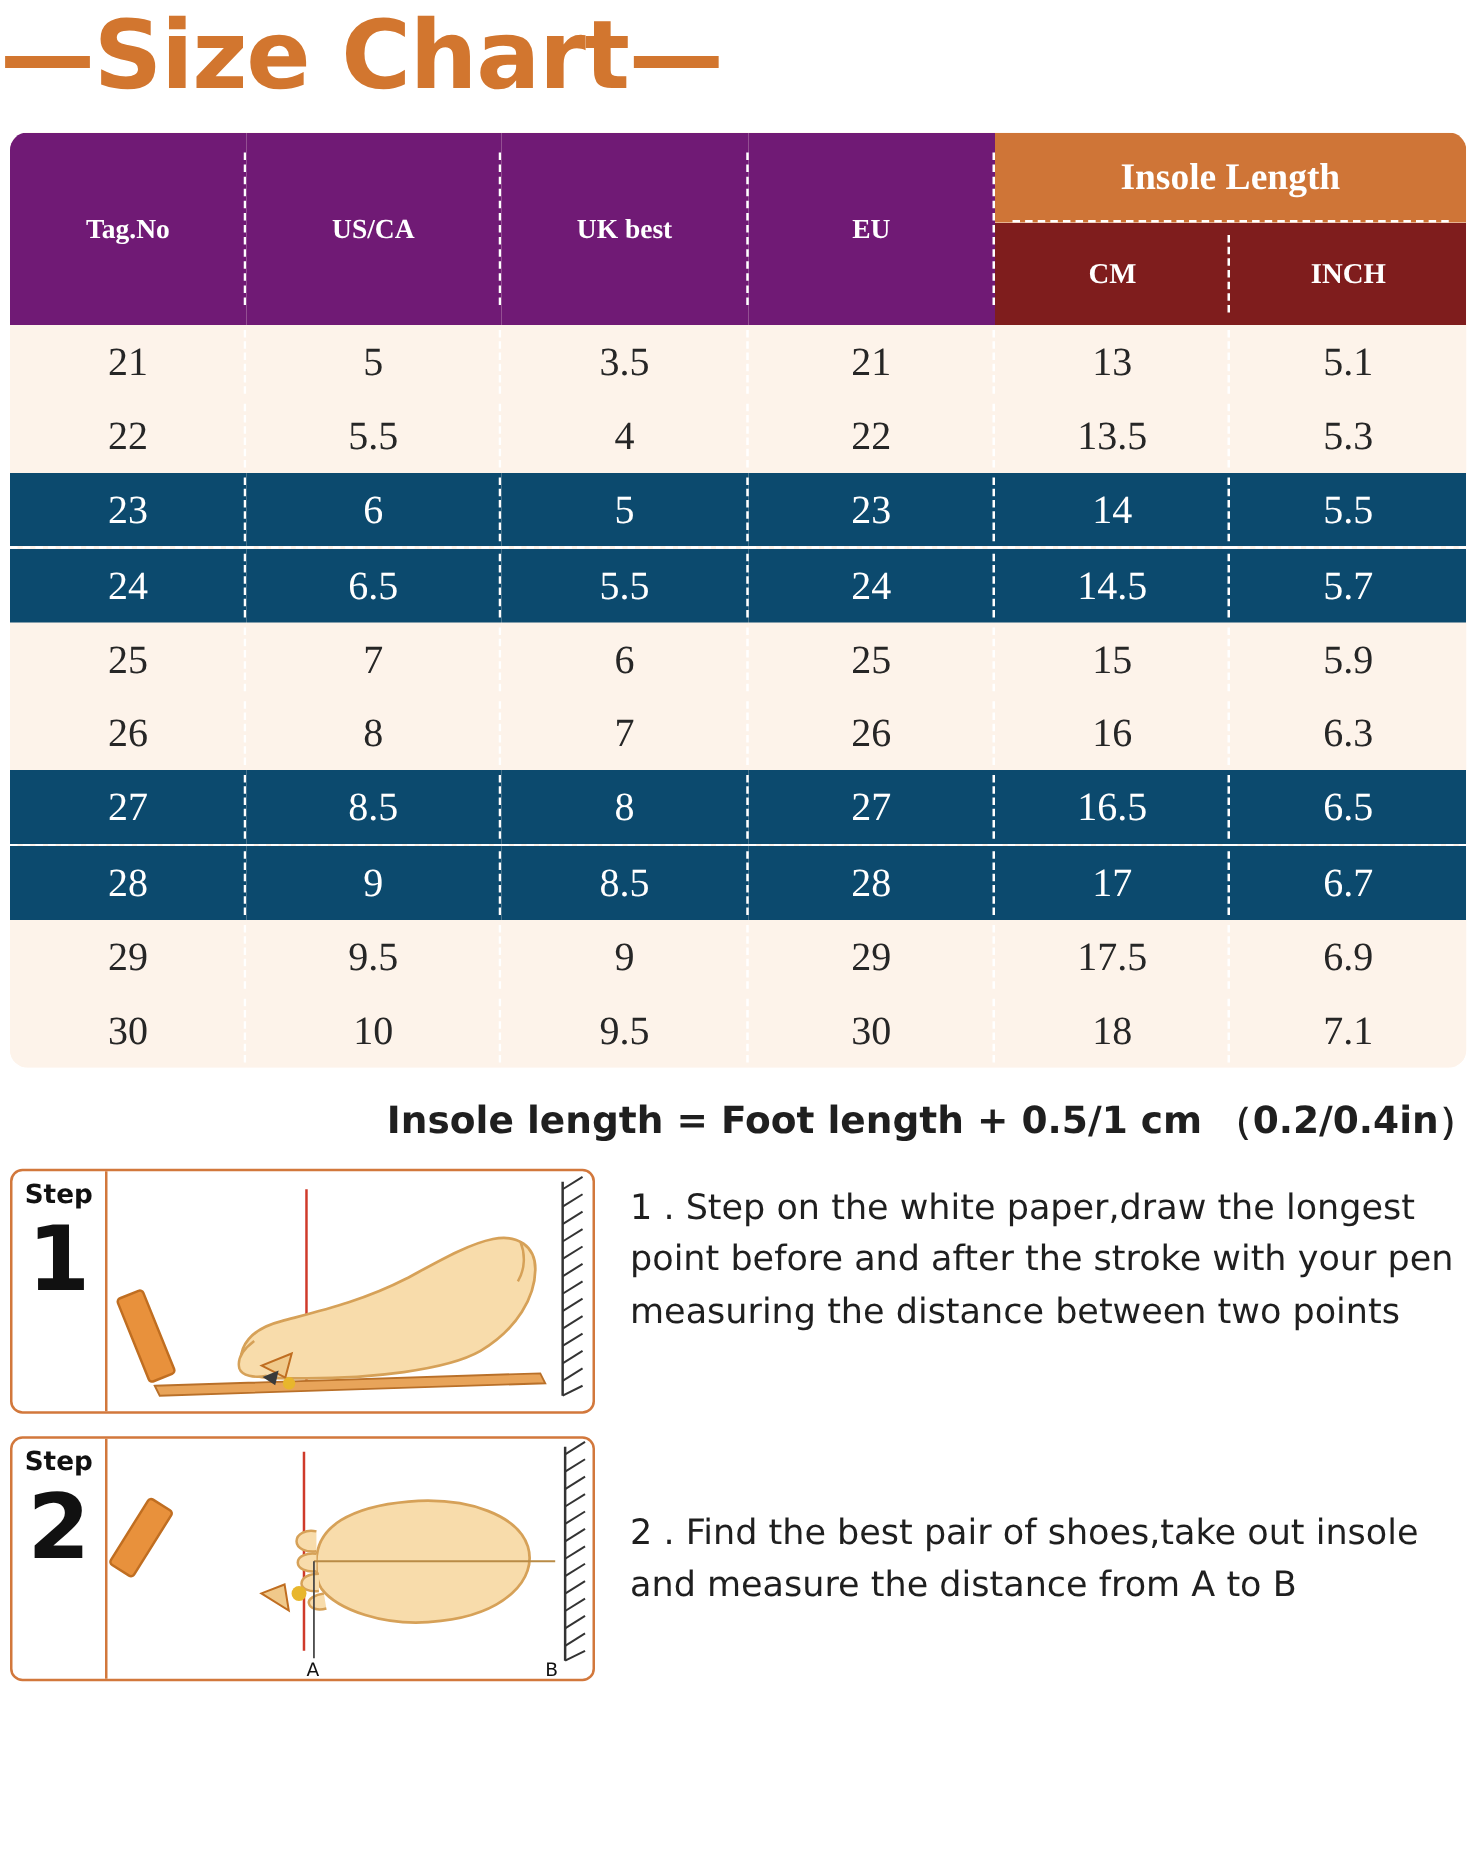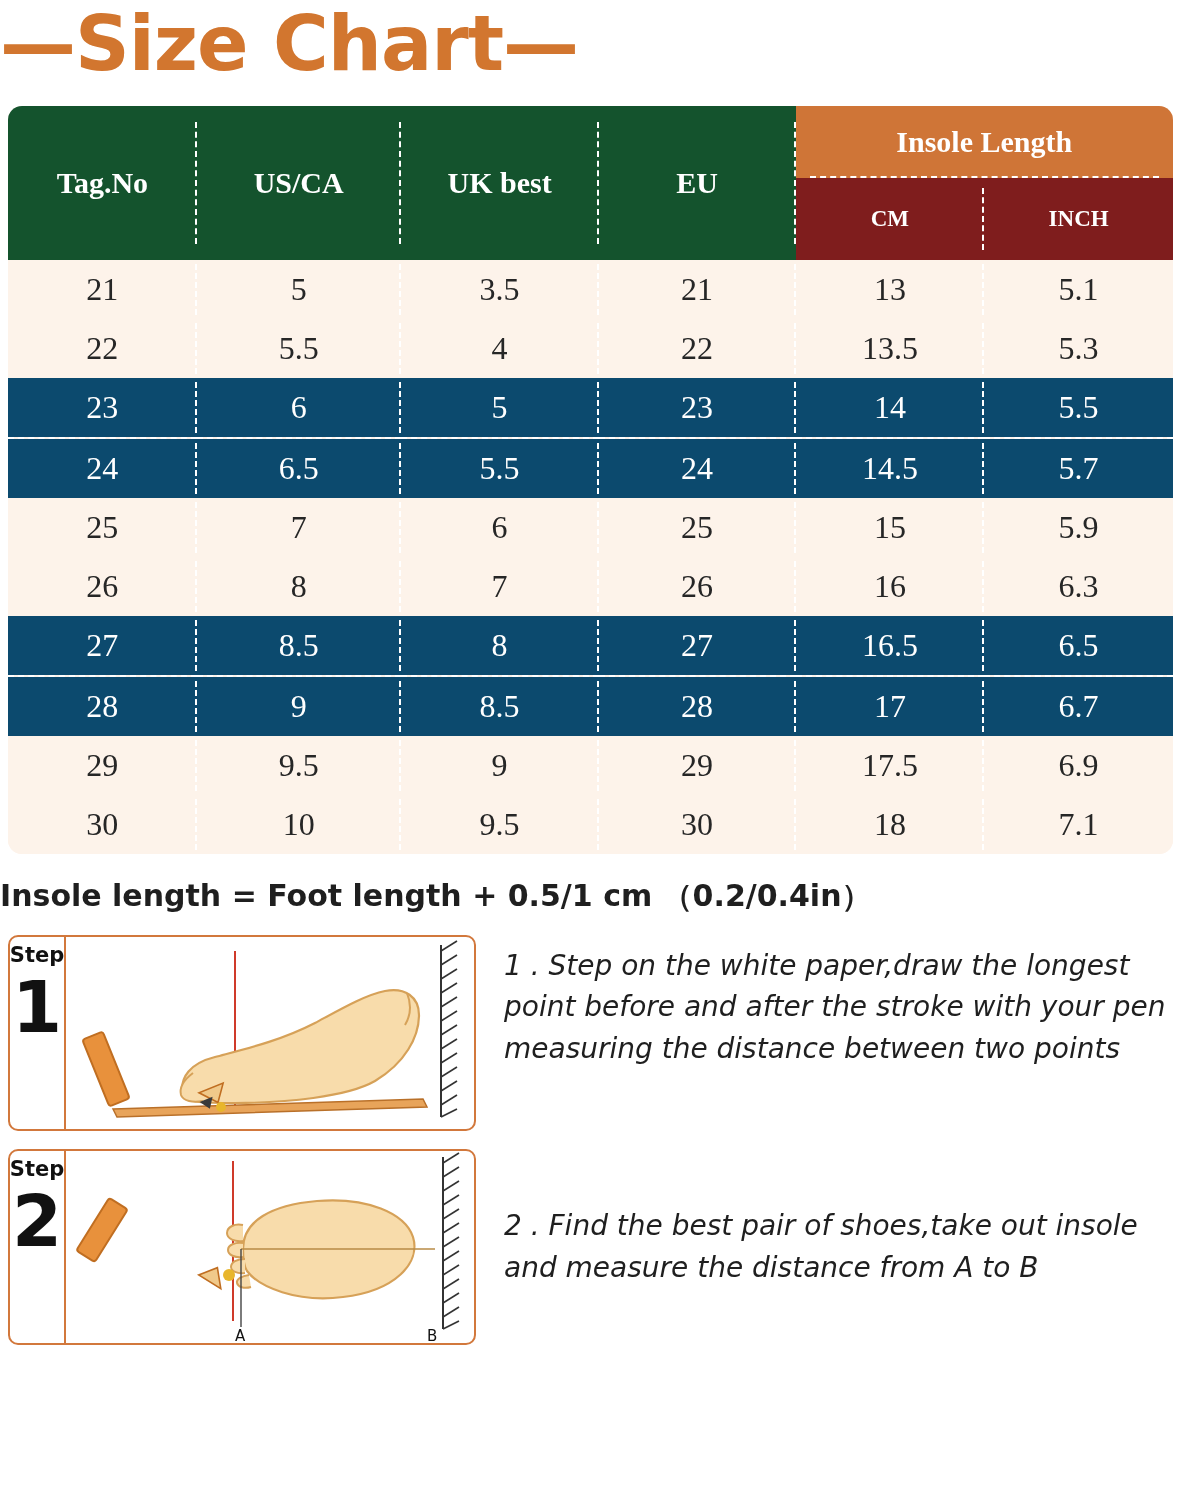--- a/index.html
+++ b/index.html
@@ -44,23 +44,23 @@
     table-layout: fixed;
   }
   table.size-table td, table.size-table th {
     text-align: center;
     vertical-align: middle;
     font-family: "Liberation Serif", serif;
   }
 
   
   .hdr-cell {
-    background: #14532d;
+    background: #701a75;
     color: #ffffff;
-    font-size: 30px;
+    font-size: 22px;
     font-weight: bold;
     padding: 0;
     height: 150px;
     position: relative;
   }
   .hdr-cell.sep:after {
     content: "";
     position: absolute;
     right: 0;
     top: 16px;
@@ -131,21 +131,21 @@
     top: 4px;
     bottom: 4px;
     border-right: 2px dashed #ffffff;
   }
   tr.dashed-bottom td {
     border-bottom: 2px dashed #ffffff;
   }
 
   
   .formula {
-    text-align: left;
+    text-align: right;
     font-size: 30px;
     font-weight: bold;
     color: #1f1f1f;
     margin-top: 22px;
     font-family: "DejaVu Sans", sans-serif;
   }
 
   
   .step-block {
     display: flex;
@@ -156,21 +156,21 @@
     width: 468px;
     height: 196px;
     border: 2px solid #d2783c;
     border-radius: 10px;
     box-sizing: border-box;
     display: flex;
     background: #ffffff;
     flex: none;
   }
   .step-label {
-    width: 56px;
+    width: 76px;
     border-right: 2px solid #d2783c;
     box-sizing: border-box;
     display: flex;
     flex-direction: column;
     align-items: center;
     justify-content: flex-start;
     padding-top: 6px;
   }
   .step-word {
     font-size: 21px;
@@ -192,21 +192,20 @@
   }
   .step-text {
     flex: 1;
     padding-left: 28px;
     font-size: 28px;
     line-height: 1.48;
     color: #1f1f1f;
     font-family: "DejaVu Sans", sans-serif;
     display: flex;
     align-items: center;
-    font-style: italic;
   }
   .step-text.top {
     align-items: flex-start;
     padding-top: 10px;
   }
   .step-text.mid {
     align-items: center;
   }
 </style>
 </head>

